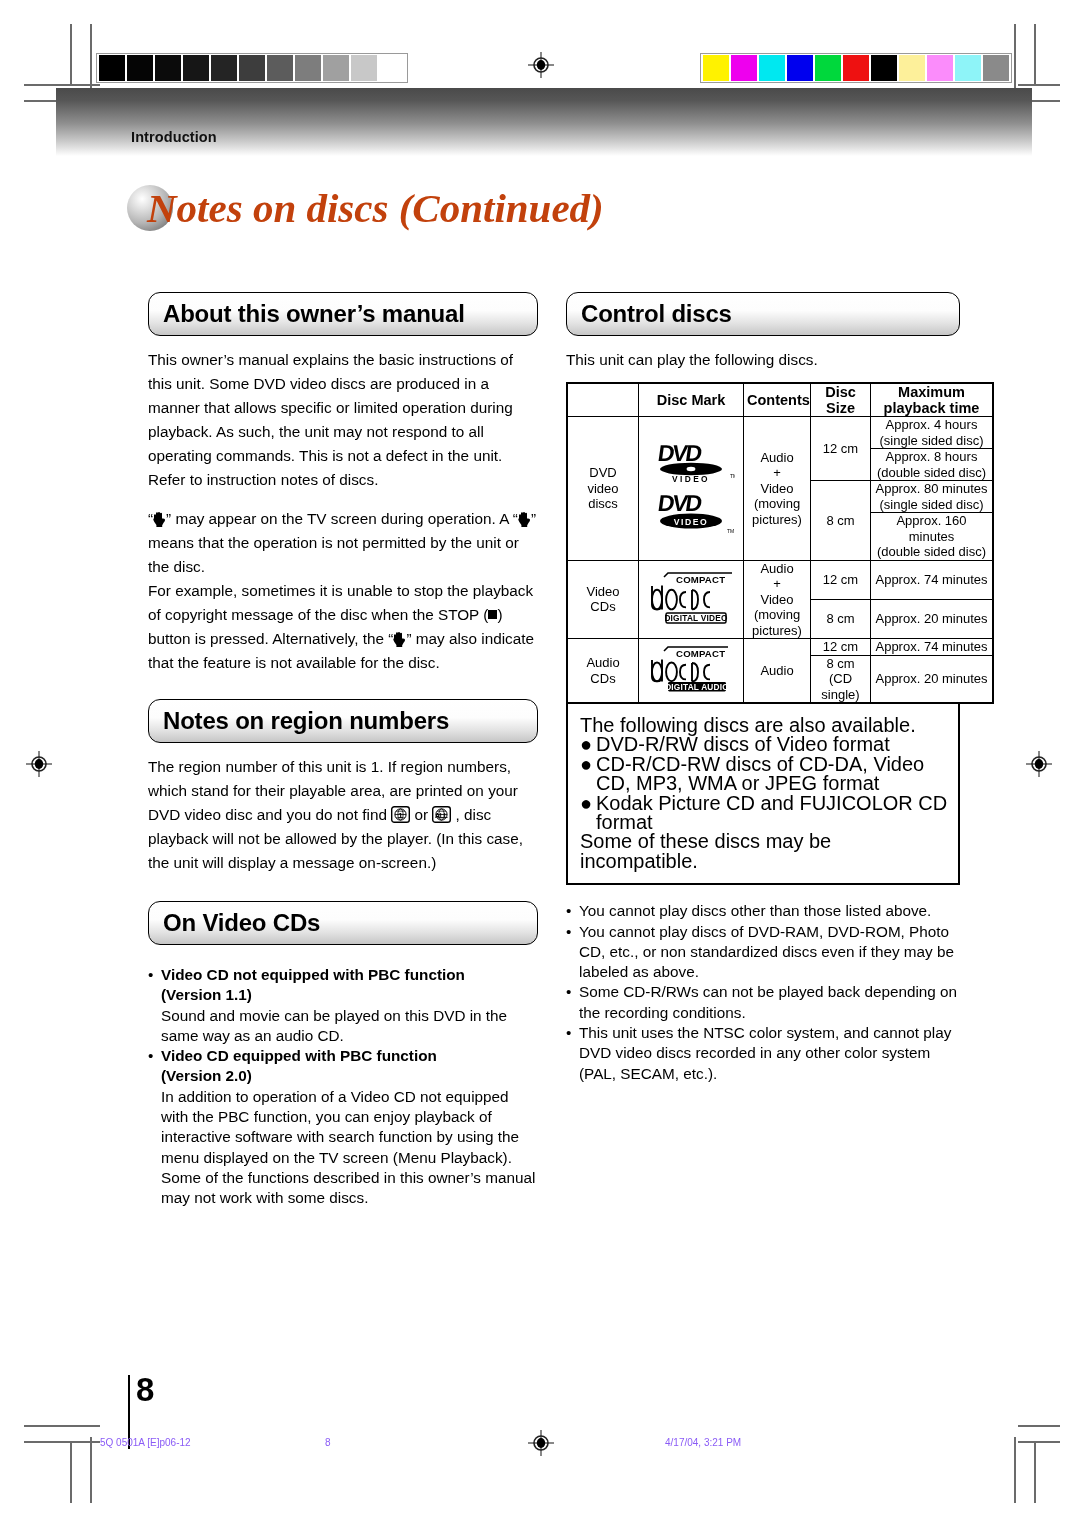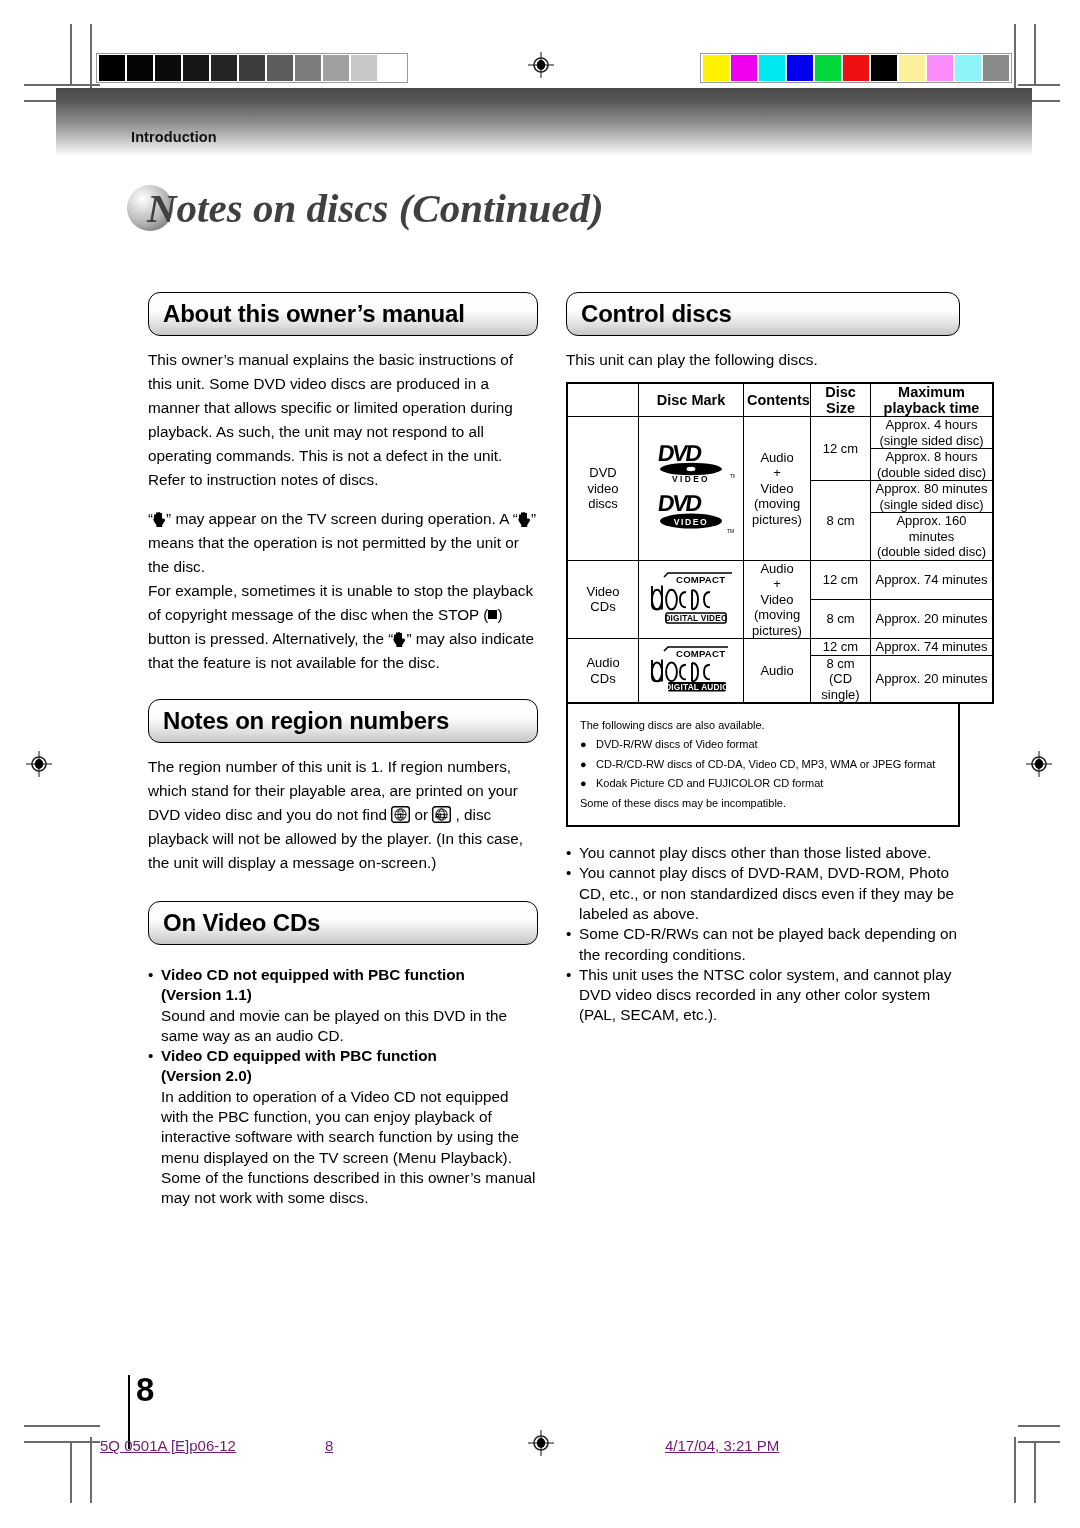--- a/index.html
+++ b/index.html
@@ -21,21 +21,21 @@
             background:linear-gradient(to bottom,#4a4a4a 0%,#565656 18%,#8f8f8f 52%,#c9c9c9 78%,#ffffff 100%);}
   .section-kicker{position:absolute;left:131px;top:129px;font-size:14.5px;font-weight:bold;
                   letter-spacing:.1px;color:#111;}
 
   
   .titlewrap{position:absolute;left:127px;top:176px;height:64px;display:flex;align-items:center;}
   .ball{width:46px;height:46px;border-radius:50%;
         background:radial-gradient(circle at 33% 30%, #ffffff 0%, #e2e2e2 22%, #b4b4b4 55%, #7d7d7d 82%, #9d9d9d 100%);
         flex:0 0 auto;}
   .pagetitle{font-family:"Liberation Serif",serif;font-style:italic;font-weight:bold;
-             font-size:41px;margin-left:-26px;white-space:nowrap;color:#404040;}
+             font-size:41px;margin-left:-26px;white-space:nowrap;color:#c2410c;}
 
   
   .colL{position:absolute;left:148px;top:292px;width:390px;}
   .colR{position:absolute;left:566px;top:292px;width:394px;}
 
   
   .hbox{position:relative;height:44px;border:1.6px solid #000;border-radius:12px;
         background:linear-gradient(to bottom,#ffffff 0%,#fdfdfd 42%,#e3e3e3 72%,#c6c6c6 100%);
         display:flex;align-items:center;box-sizing:border-box;margin-bottom:12px;}
   .hbox span{font-size:24px;font-weight:bold;padding-left:14px;letter-spacing:-0.2px;}
@@ -61,34 +61,34 @@
   table.discs td,table.discs th{border:1px solid #000;padding:0 3px;
        text-align:center;vertical-align:middle;font-size:13px;line-height:15.5px;font-weight:normal;}
   table.discs th{font-weight:bold;font-size:14.5px;line-height:16px;}
   .c-name{width:64px;font-weight:bold;font-size:15px;line-height:18px;text-align:left;padding-left:8px;}
   .c-mark{width:98px;}
   .c-cont{width:60px;font-size:12.6px;line-height:14.5px;}
   .c-size{width:53px;font-size:13.4px;}
   .c-time{width:115px;font-size:13.2px;line-height:15.5px;}
 
   .alsobox{border:2px solid #000;border-top:none;padding:12px 8px 12px 12px;
-           font-size:11px;line-height:19.4px;}
+           font-size:20px;line-height:19.4px;}
   .alsobox .li{display:flex;}
   .alsobox .li .d{width:16px;flex:0 0 16px;}
 
   .notes{margin-top:16px;}
 
   
   .dvdlogo{margin:2px auto;}
   .cdlogo{margin:0 auto;}
 
   
   .pnum-rule{position:absolute;left:128px;top:1375px;width:2.4px;height:74px;background:#000;}
   .pnum{position:absolute;left:136px;top:1373px;font-size:33px;font-weight:bold;line-height:34px;}
-  .foot{position:absolute;font-size:15px;color:#701a75;white-space:nowrap;text-decoration:underline;}
+  .foot{position:absolute;font-size:10px;color:#8b5cf6;white-space:nowrap;}
 </style>
 </head>
 <body>
 
 <div class="page">
 
   <div class="cropline" style="left:24px;top:84px;width:76px;height:2px;"></div>
   <div class="cropline" style="left:90px;top:24px;width:2px;height:70px;"></div>
   <div class="cropline" style="left:24px;top:100px;width:76px;height:2px;"></div>
   <div class="cropline" style="left:70px;top:24px;width:2px;height:62px;"></div>

